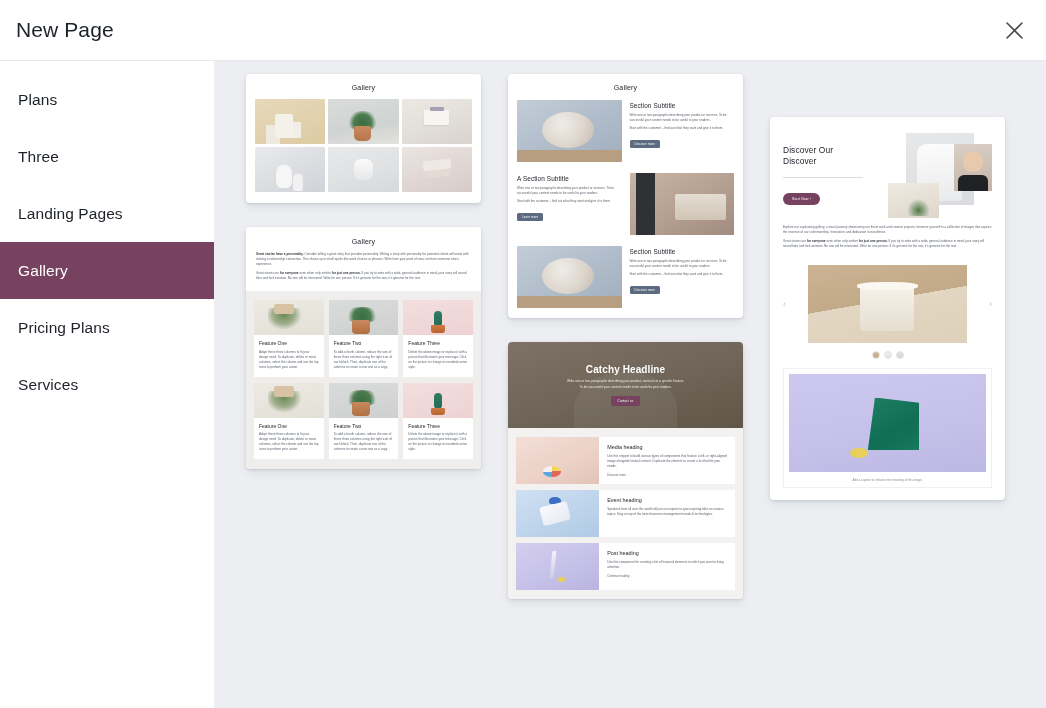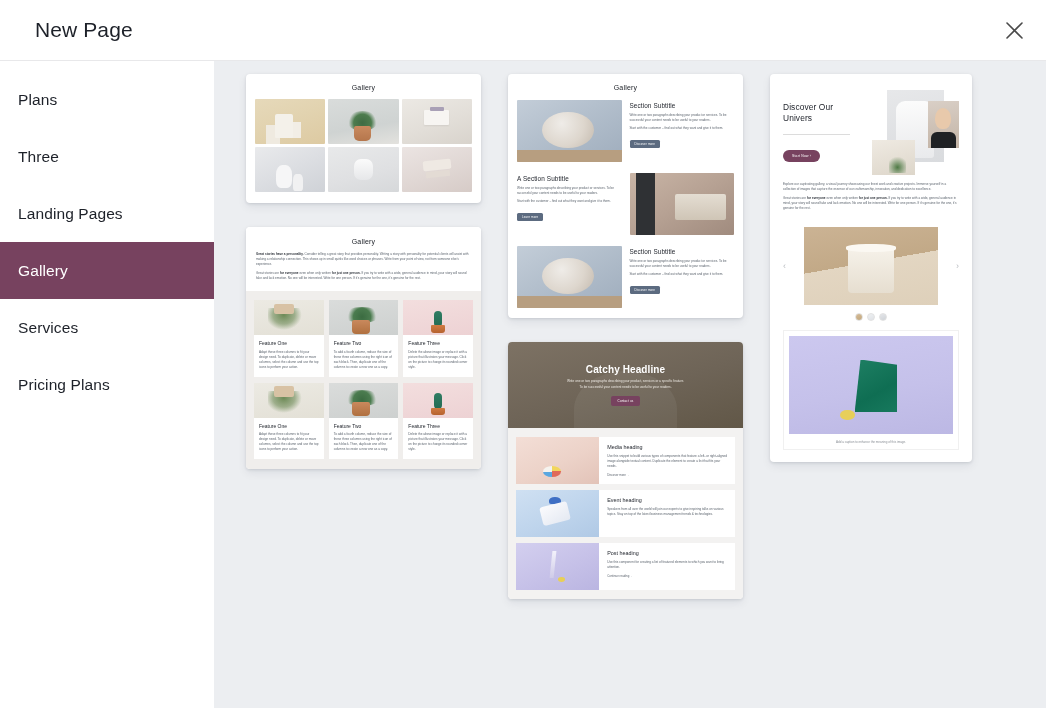--- a/index.html
+++ b/index.html
@@ -14,21 +14,21 @@
   
   .header {
     height: 61px; min-height: 61px;
     background: #fff;
     border-bottom: 1px solid #e8e8ea;
     display: flex; align-items: center;
     position: relative; z-index: 5;
   }
   .header-title {
     font-size: 21px; color: #1d2129; font-weight: 400;
-    padding-left: 35px; letter-spacing: .1px;
+    padding-left: 16px; letter-spacing: .1px;
   }
   .close-btn {
     position: absolute; right: 10px; top: 8px;
     width: 44px; height: 44px; border-radius: 4px;
     display: flex; align-items: center; justify-content: center;
     cursor: pointer;
   }
   .close-btn svg { display: block; }
 
   
@@ -46,21 +46,21 @@
   .nav-item.active { background: #77425f; color: #fff; }
 
   .content {
     flex: 1; background: #eceef1; padding: 13px 16px 0 32px;
     overflow: hidden; position: relative;
   }
   .masonry { display: flex; gap: 27px; align-items: flex-start; }
   .col { display: flex; flex-direction: column; gap: 24px; }
   .col-1 { width: 235px; }
   .col-2 { width: 235px; }
-  .col-3 { width: 202px; }
+  .col-3 { width: 235px; margin-top: 43px; }
 
   .card {
     background: #fff; border-radius: 4px; overflow: hidden;
     box-shadow: 0 1px 3px rgba(20,30,50,.13), 0 4px 10px rgba(20,30,50,.07);
     cursor: pointer;
   }
   .mini-p { font-size: 3.1px; line-height: 1.62; color: #5c646e; }
   .mini-p b { color: #2b3038; }
   .gal-title { font-size: 7px; color: #20242b; text-align: center; font-weight: 400; letter-spacing: .2px; }
 
@@ -250,24 +250,24 @@
       <div class="nav-item">
         <span>Three</span>
       </div>
       <div class="nav-item">
         <span>Landing Pages</span>
       </div>
       <div class="nav-item active">
         <span>Gallery</span>
       </div>
       <div class="nav-item">
+        <span>Pricing Plans</span>
+      </div>
+      <div class="nav-item">
         <span>Services</span>
-      </div>
-      <div class="nav-item">
-        <span>Pricing Plans</span>
       </div>
     </div>
 
     <div class="content">
       <div class="masonry">
 
         <div class="col col-1">
 
           <div class="card c1">
             <div class="gal-title">Gallery</div>
@@ -426,21 +426,21 @@
 
         </div>
 
         <div class="col col-3">
 
           <div class="card">
             <div class="c5-hero">
               <div class="c5-left">
                 <div class="c5-h">
                   <span>Discover Our</span><br>
-                  <span>Univers</span>
+                  <span>Discover</span>
                 </div>
                 <div class="c5-rule"></div>
                 <div class="btn-pill">Start Now ›</div>
               </div>
               <div class="c5-right">
                 <div class="cr-big"></div>
                 <div class="cr-face"></div>
                 <div class="cr-plant"></div>
               </div>
             </div>

